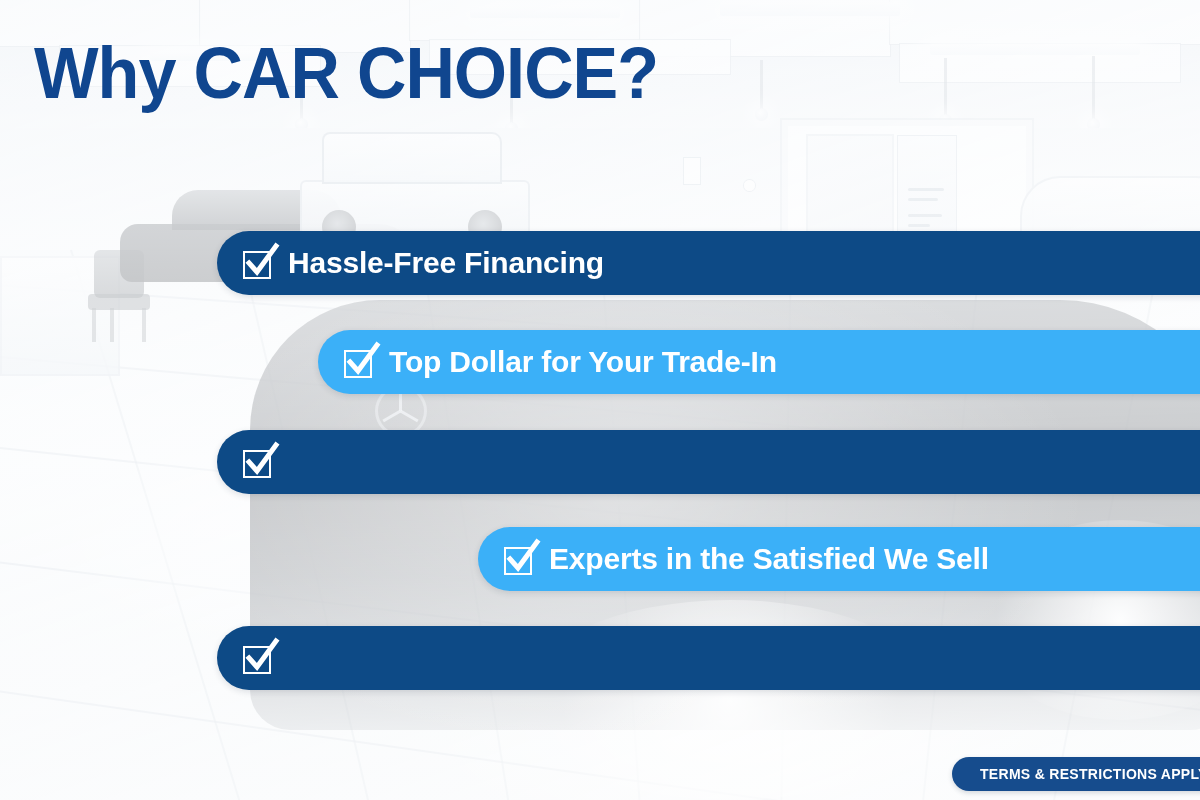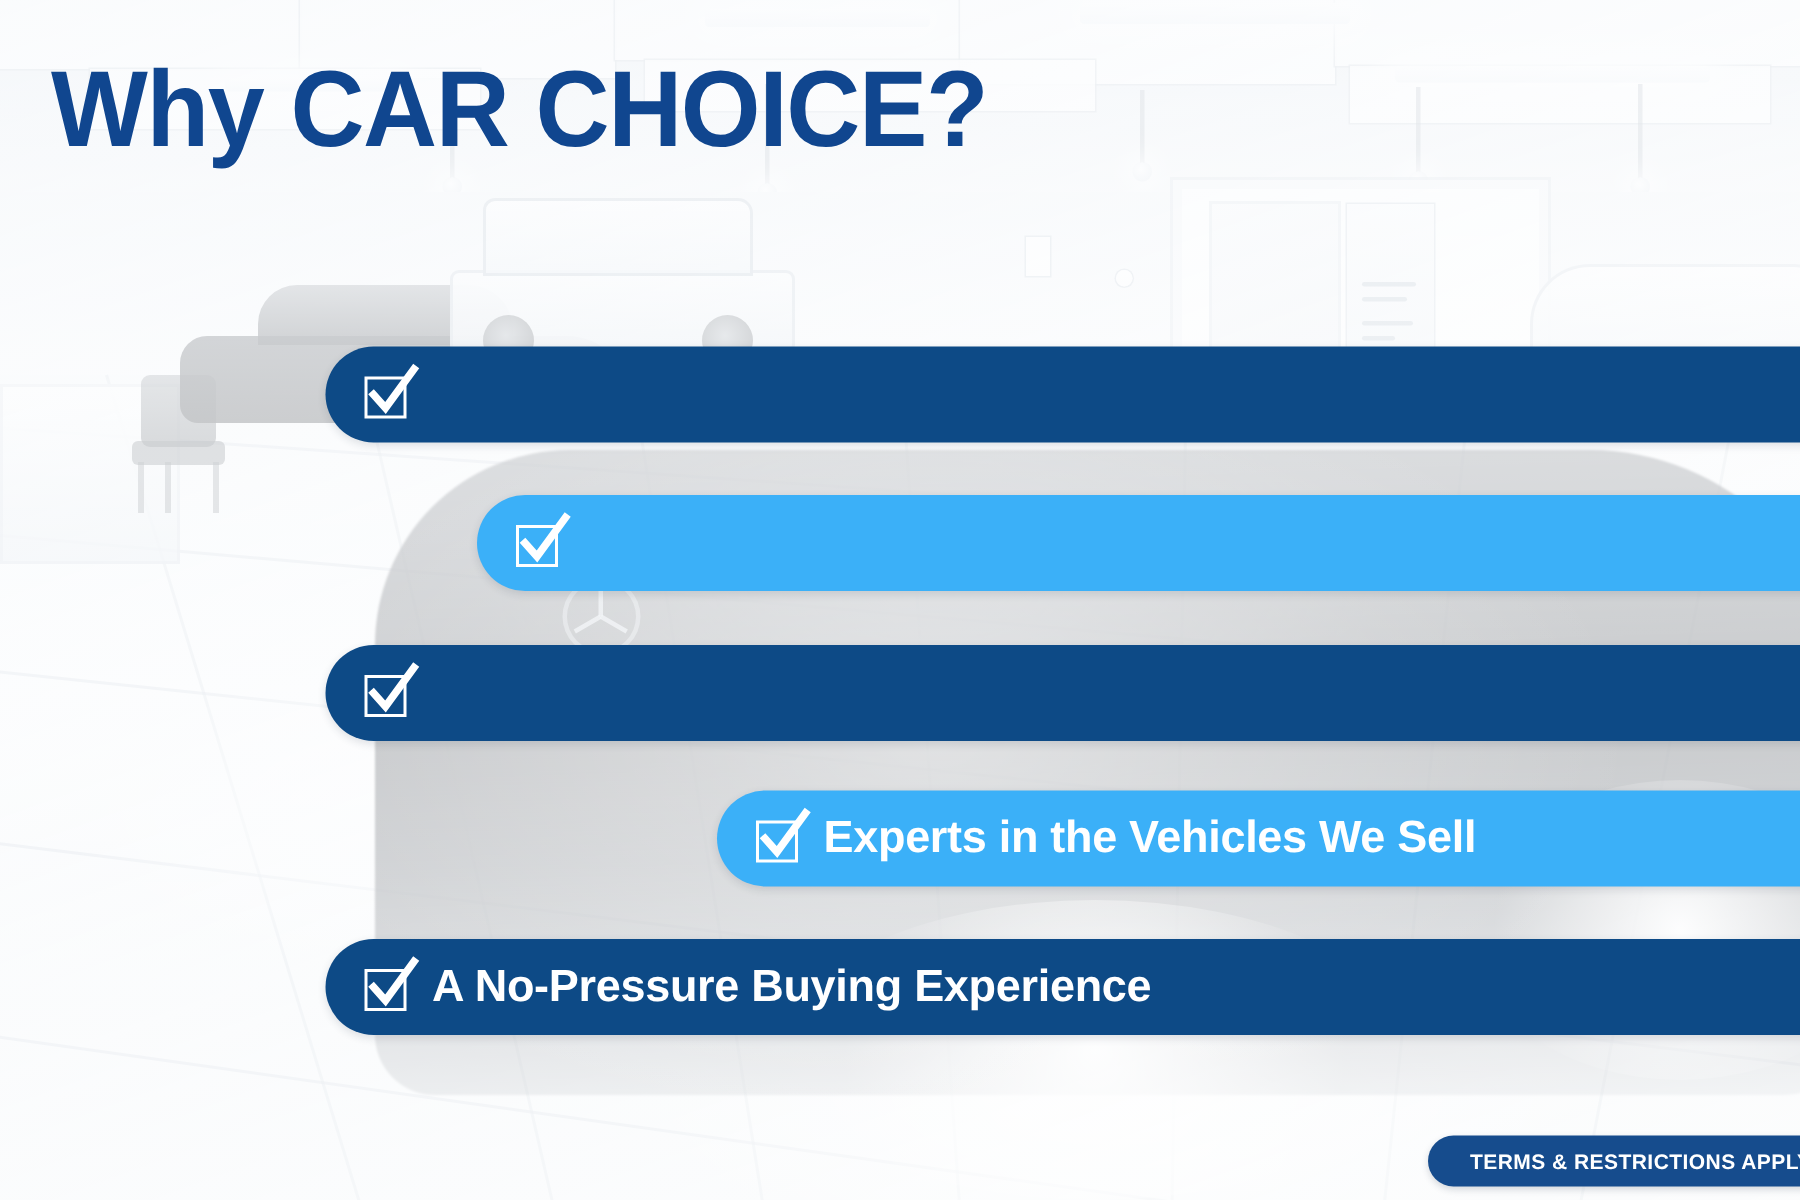--- a/index.html
+++ b/index.html
@@ -341,57 +341,58 @@
 
   <div class="headline">Why CAR CHOICE?</div>
 
   <div class="bar navy" style="left:217px;top:231px;width:1000px;">
     <span class="chk">
       <span class="box"></span>
       <svg width="40" height="40" viewBox="0 0 40 40" aria-hidden="true">
         <path d="M7 19 L15 28 L34 2" fill="none" stroke="#ffffff" stroke-width="5" stroke-linecap="square" stroke-linejoin="miter"></path>
       </svg>
     </span>
+    <span class="bar-label">Hassle-Free Financing</span>
   </div>
 
   <div class="bar sky" style="left:318px;top:330px;width:900px;">
     <span class="chk">
       <span class="box"></span>
       <svg width="40" height="40" viewBox="0 0 40 40" aria-hidden="true">
         <path d="M7 19 L15 28 L34 2" fill="none" stroke="#ffffff" stroke-width="5" stroke-linecap="square" stroke-linejoin="miter"></path>
       </svg>
     </span>
+    <span class="bar-label">Top Dollar for Your Trade-In</span>
   </div>
 
   <div class="bar navy" style="left:217px;top:430px;width:1000px;">
     <span class="chk">
       <span class="box"></span>
       <svg width="40" height="40" viewBox="0 0 40 40" aria-hidden="true">
         <path d="M7 19 L15 28 L34 2" fill="none" stroke="#ffffff" stroke-width="5" stroke-linecap="square" stroke-linejoin="miter"></path>
       </svg>
     </span>
   </div>
 
   <div class="bar sky" style="left:478px;top:527px;width:740px;">
     <span class="chk">
       <span class="box"></span>
       <svg width="40" height="40" viewBox="0 0 40 40" aria-hidden="true">
         <path d="M7 19 L15 28 L34 2" fill="none" stroke="#ffffff" stroke-width="5" stroke-linecap="square" stroke-linejoin="miter"></path>
       </svg>
     </span>
-    <span class="bar-label">Experts in the Vehicles We Sell</span>
+    <span class="bar-label">Experts in the Satisfied We Sell</span>
   </div>
 
   <div class="bar navy" style="left:217px;top:626px;width:1000px;">
     <span class="chk">
       <span class="box"></span>
       <svg width="40" height="40" viewBox="0 0 40 40" aria-hidden="true">
         <path d="M7 19 L15 28 L34 2" fill="none" stroke="#ffffff" stroke-width="5" stroke-linecap="square" stroke-linejoin="miter"></path>
       </svg>
     </span>
-    <span class="bar-label">A No-Pressure Buying Experience</span>
   </div>
 
   <div class="terms" style="left:952px;top:757px;width:260px;">
     <span class="terms-label">TERMS &amp; RESTRICTIONS APPLY</span>
   </div>
 
 </div>
 
 </body></html>

